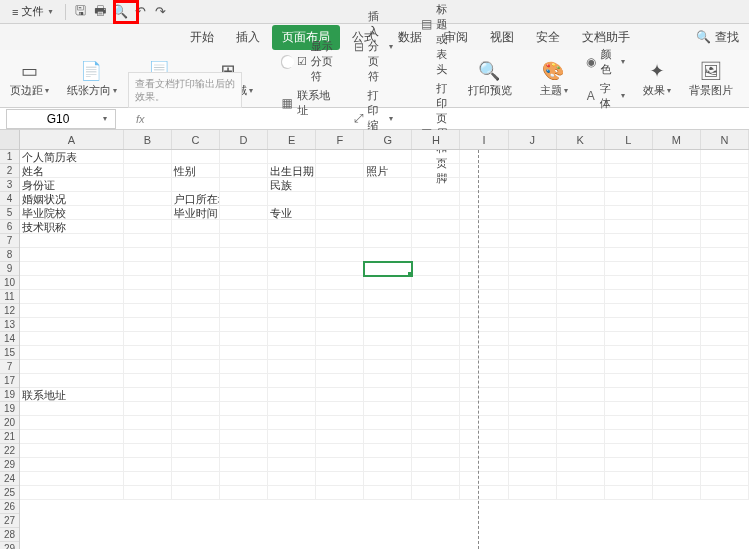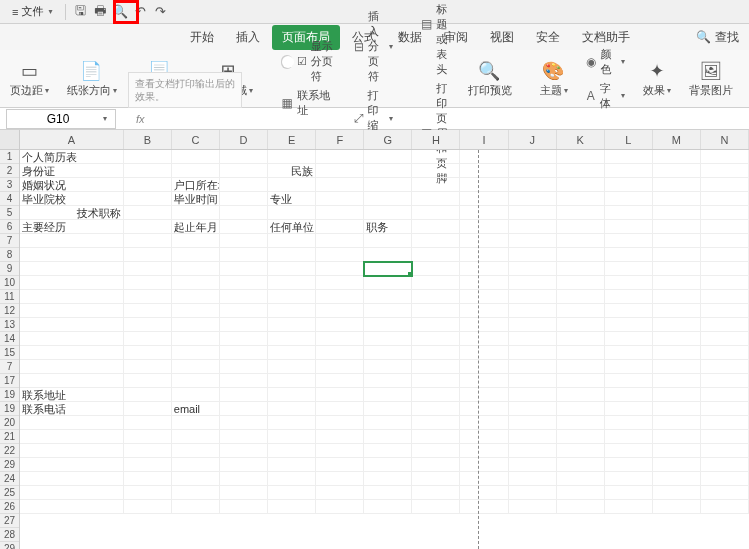--- a/index.html
+++ b/index.html
@@ -276,25 +276,41 @@
           <div class="cell" style="width: 50px;"></div>
           <div class="cell" style="width: 50px;"></div>
           <div class="cell" style="width: 50px;"></div>
           <div class="cell" style="width: 50px;"></div>
           <div class="cell" style="width: 50px;"></div>
           <div class="cell" style="width: 50px;"></div>
           <div class="cell" style="width: 50px;"></div>
           <div class="cell" style="width: 50px;"></div>
         </div>
         <div class="grid-row">
+          <div class="cell" style="width: 108px;">姓名</div>
+          <div class="cell" style="width: 50px;"></div>
+          <div class="cell" style="width: 50px;">性别</div>
+          <div class="cell" style="width: 50px;"></div>
+          <div class="cell" style="width: 50px;">出生日期</div>
+          <div class="cell" style="width: 50px;"></div>
+          <div class="cell" style="width: 50px;">照片</div>
+          <div class="cell" style="width: 50px;"></div>
+          <div class="cell" style="width: 50px;"></div>
+          <div class="cell" style="width: 50px;"></div>
+          <div class="cell" style="width: 50px;"></div>
+          <div class="cell" style="width: 50px;"></div>
+          <div class="cell" style="width: 50px;"></div>
+          <div class="cell" style="width: 50px;"></div>
+        </div>
+        <div class="grid-row">
           <div class="cell" style="width: 108px;">身份证</div>
           <div class="cell" style="width: 50px;"></div>
           <div class="cell" style="width: 50px;"></div>
           <div class="cell" style="width: 50px;"></div>
-          <div class="cell" style="width: 50px; text-align: right;">民族</div>
+          <div class="cell" style="width: 50px;">民族</div>
           <div class="cell" style="width: 50px;"></div>
           <div class="cell" style="width: 50px;"></div>
           <div class="cell" style="width: 50px;"></div>
           <div class="cell" style="width: 50px;"></div>
           <div class="cell" style="width: 50px;"></div>
           <div class="cell" style="width: 50px;"></div>
           <div class="cell" style="width: 50px;"></div>
           <div class="cell" style="width: 50px;"></div>
           <div class="cell" style="width: 50px;"></div>
         </div>
@@ -324,43 +340,27 @@
           <div class="cell" style="width: 50px;"></div>
           <div class="cell" style="width: 50px;"></div>
           <div class="cell" style="width: 50px;"></div>
           <div class="cell" style="width: 50px;"></div>
           <div class="cell" style="width: 50px;"></div>
           <div class="cell" style="width: 50px;"></div>
           <div class="cell" style="width: 50px;"></div>
           <div class="cell" style="width: 50px;"></div>
         </div>
         <div class="grid-row">
-          <div class="cell" style="width: 108px; text-align: right;">技术职称</div>
-          <div class="cell" style="width: 50px;"></div>
-          <div class="cell" style="width: 50px;"></div>
-          <div class="cell" style="width: 50px;"></div>
-          <div class="cell" style="width: 50px;"></div>
-          <div class="cell" style="width: 50px;"></div>
-          <div class="cell" style="width: 50px;"></div>
-          <div class="cell" style="width: 50px;"></div>
-          <div class="cell" style="width: 50px;"></div>
-          <div class="cell" style="width: 50px;"></div>
-          <div class="cell" style="width: 50px;"></div>
-          <div class="cell" style="width: 50px;"></div>
-          <div class="cell" style="width: 50px;"></div>
-          <div class="cell" style="width: 50px;"></div>
-        </div>
-        <div class="grid-row">
-          <div class="cell" style="width: 108px;">主要经历</div>
-          <div class="cell" style="width: 50px;"></div>
-          <div class="cell" style="width: 50px;">起止年月</div>
-          <div class="cell" style="width: 50px;"></div>
-          <div class="cell" style="width: 50px;">任何单位</div>
-          <div class="cell" style="width: 50px;"></div>
-          <div class="cell" style="width: 50px;">职务</div>
+          <div class="cell" style="width: 108px;">技术职称</div>
+          <div class="cell" style="width: 50px;"></div>
+          <div class="cell" style="width: 50px;"></div>
+          <div class="cell" style="width: 50px;"></div>
+          <div class="cell" style="width: 50px;"></div>
+          <div class="cell" style="width: 50px;"></div>
+          <div class="cell" style="width: 50px;"></div>
           <div class="cell" style="width: 50px;"></div>
           <div class="cell" style="width: 50px;"></div>
           <div class="cell" style="width: 50px;"></div>
           <div class="cell" style="width: 50px;"></div>
           <div class="cell" style="width: 50px;"></div>
           <div class="cell" style="width: 50px;"></div>
           <div class="cell" style="width: 50px;"></div>
         </div>
         <div class="grid-row">
           <div class="cell" style="width: 108px;"></div>
@@ -548,36 +548,20 @@
           <div class="cell" style="width: 50px;"></div>
           <div class="cell" style="width: 50px;"></div>
           <div class="cell" style="width: 50px;"></div>
           <div class="cell" style="width: 50px;"></div>
           <div class="cell" style="width: 50px;"></div>
           <div class="cell" style="width: 50px;"></div>
           <div class="cell" style="width: 50px;"></div>
           <div class="cell" style="width: 50px;"></div>
         </div>
         <div class="grid-row">
-          <div class="cell" style="width: 108px;">联系电话</div>
-          <div class="cell" style="width: 50px;"></div>
-          <div class="cell" style="width: 50px;">email</div>
-          <div class="cell" style="width: 50px;"></div>
-          <div class="cell" style="width: 50px;"></div>
-          <div class="cell" style="width: 50px;"></div>
-          <div class="cell" style="width: 50px;"></div>
-          <div class="cell" style="width: 50px;"></div>
-          <div class="cell" style="width: 50px;"></div>
-          <div class="cell" style="width: 50px;"></div>
-          <div class="cell" style="width: 50px;"></div>
-          <div class="cell" style="width: 50px;"></div>
-          <div class="cell" style="width: 50px;"></div>
-          <div class="cell" style="width: 50px;"></div>
-        </div>
-        <div class="grid-row">
           <div class="cell" style="width: 108px;"></div>
           <div class="cell" style="width: 50px;"></div>
           <div class="cell" style="width: 50px;"></div>
           <div class="cell" style="width: 50px;"></div>
           <div class="cell" style="width: 50px;"></div>
           <div class="cell" style="width: 50px;"></div>
           <div class="cell" style="width: 50px;"></div>
           <div class="cell" style="width: 50px;"></div>
           <div class="cell" style="width: 50px;"></div>
           <div class="cell" style="width: 50px;"></div>

